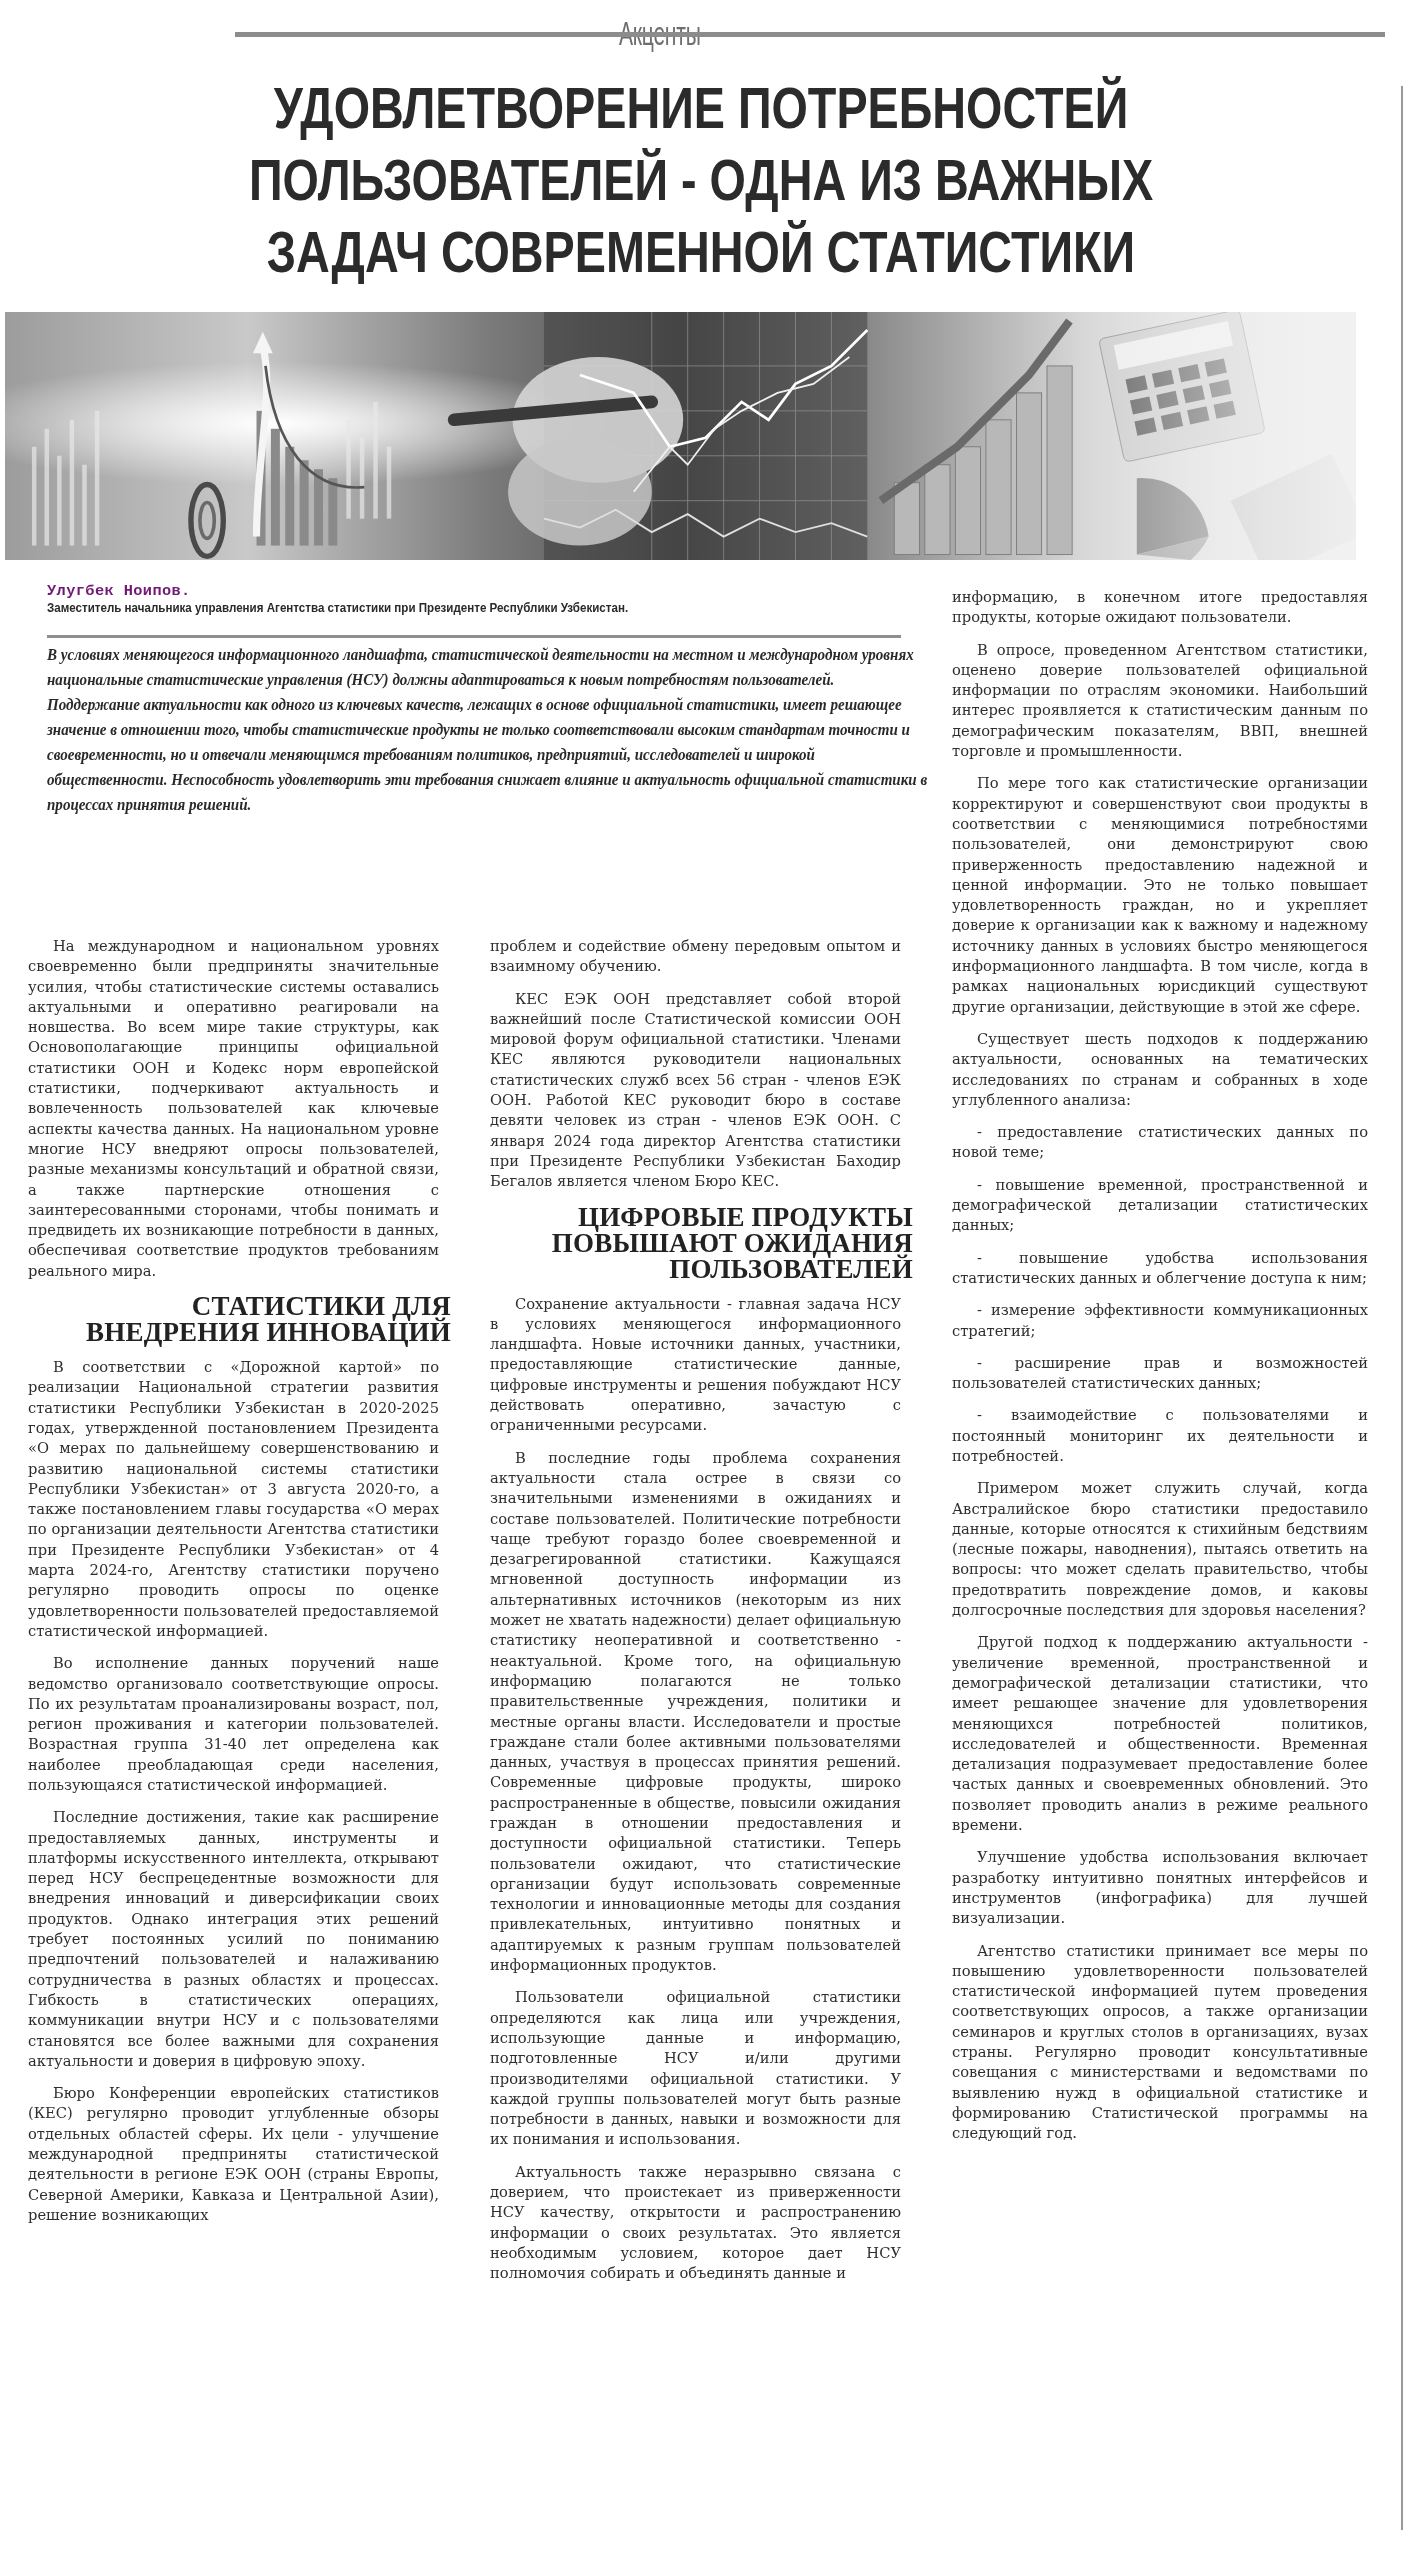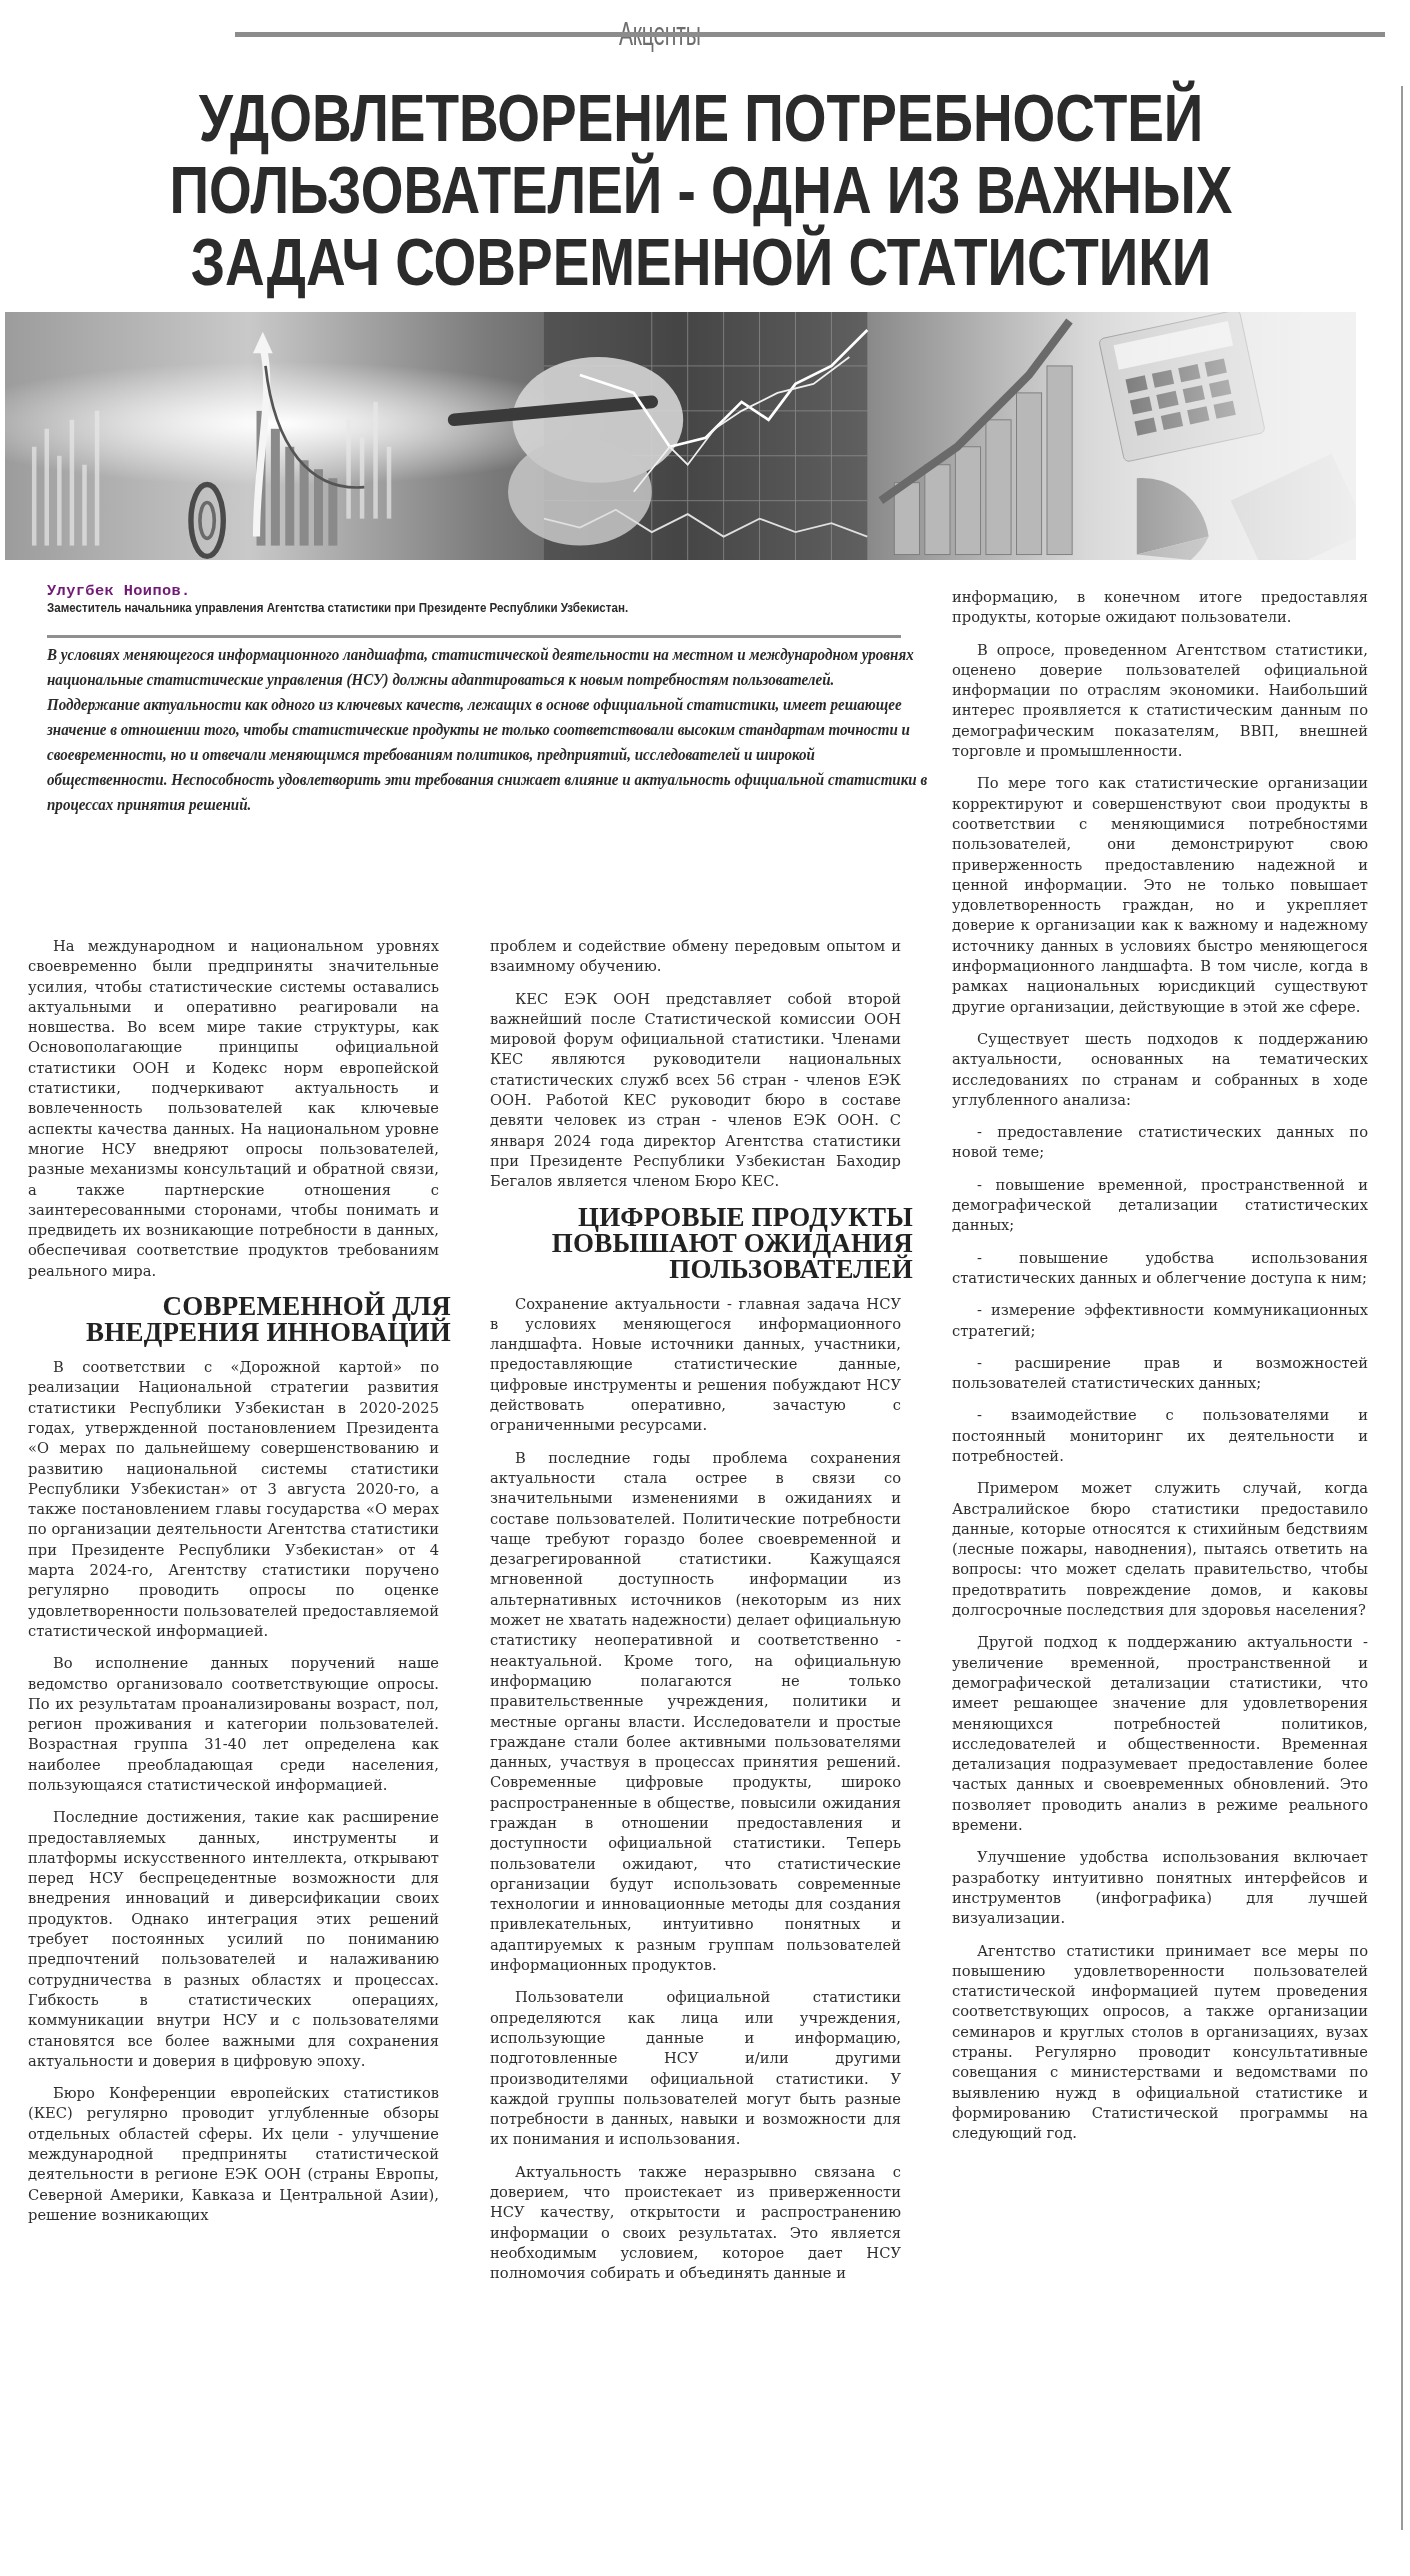--- a/index.html
+++ b/index.html
@@ -11,21 +11,21 @@
   .rubric .bar { width: 15.3px; height: 33px; margin-right: 10px; }
   .rubric .bar.b1 { background: #cfcfcf; }
   .rubric .bar.b2 { background: #a9a9a9; }
   .rubric .bar.b3 { background: #777777; margin-right: 5.4px; }
   .rubric .label { font-family: "Liberation Sans", sans-serif; font-size: 34px; color: #6e6e6e; transform: scaleX(0.62); transform-origin: left center; letter-spacing: -0.4px; width: 162px; white-space: nowrap; }
   .rubric .line { position: absolute; left: 221px; right: 0; top: 18px; height: 4.5px; background: #8c8c8c; }
 
   .vrule { position: absolute; left: 1401px; top: 86px; width: 1.8px; height: 2444px; background: #9a9a9a; }
 
   
-  .headline { position: absolute; left: 0; top: 82px; width: 1402px; text-align: center; font-family: "Liberation Sans", sans-serif; font-weight: bold; font-size: 67px; line-height: 72px; color: #2b2b2b; }
+  .headline { position: absolute; left: 0; top: 72px; width: 1402px; text-align: center; font-family: "Liberation Sans", sans-serif; font-weight: bold; font-size: 57px; line-height: 72px; color: #2b2b2b; }
   .headline span { display: block; transform: scaleX(0.82); white-space: nowrap; }
 
   
   .photo { position: absolute; left: 5.4px; top: 312px; width: 1351px; height: 248px; overflow: hidden; background: linear-gradient(90deg,#9c9c9c 0%,#c9c9c9 18%,#7a7a7a 36%,#4e4e4e 50%,#8a8a8a 64%,#d8d8d8 80%,#e9e9e9 100%); }
   .photo svg { position: absolute; left: 0; top: 0; }
 
   
   .byline { position: absolute; left: 47px; top: 582px; width: 863px; }
   .byline .name { font-family: Liberation Mono, monospace; font-weight: bold; font-size: 15.3px; color: #701a75; line-height: 18px; letter-spacing: 0.4px; }
   .byline .role { font-family: "Liberation Sans", sans-serif; font-weight: bold; font-size: 12.6px; color: #2a2a2a; line-height: 16px; transform: scaleX(0.92); transform-origin: left; white-space: nowrap; }
@@ -163,21 +163,21 @@
   <div class="role">Заместитель начальника управления Агентства статистики при Президенте Республики Узбекистан.</div>
 </div>
 <div class="byline-rule"></div>
 
 <div class="lead">
   <p>В условиях меняющегося информационного ландшафта, статистической деятельности на местном и международном уровнях национальные статистические управления (НСУ) должны адаптироваться к новым потребностям пользователей. Поддержание актуальности как одного из ключевых качеств, лежащих в основе официальной статистики, имеет решающее значение в отношении того, чтобы статистические продукты не только соответствовали высоким стандартам точности и своевременности, но и отвечали меняющимся требованиям политиков, предприятий, исследователей и широкой общественности. Неспособность удовлетворить эти требования снижает влияние и актуальность официальной статистики в процессах принятия решений.</p>
 </div>
 
 <div class="col col1">
   <p>На международном и национальном уровнях своевременно были предприняты значительные усилия, чтобы статистические системы оставались актуальными и оперативно реагировали на новшества. Во всем мире такие структуры, как Основополагающие принципы официальной статистики ООН и Кодекс норм европейской статистики, подчеркивают актуальность и вовлеченность пользователей как ключевые аспекты качества данных. На национальном уровне многие НСУ внедряют опросы пользователей, разные механизмы консультаций и обратной связи, а также партнерские отношения с заинтересованными сторонами, чтобы понимать и предвидеть их возникающие потребности в данных, обеспечивая соответствие продуктов требованиям реального мира.</p>
-  <div class="subhead">СОВРЕМЕННОЙ ДЛЯ ВНЕДРЕНИЯ ИННОВАЦИЙ</div>
+  <div class="subhead">СТАТИСТИКИ ДЛЯ ВНЕДРЕНИЯ ИННОВАЦИЙ</div>
   <p>В соответствии с «Дорожной картой» по реализации Национальной стратегии развития статистики Республики Узбекистан в 2020-2025 годах, утвержденной постановлением Президента «О мерах по дальнейшему совершенствованию и развитию национальной системы статистики Республики Узбекистан» от 3 августа 2020-го, а также постановлением главы государства «О мерах по организации деятельности Агентства статистики при Президенте Республики Узбекистан» от 4 марта 2024-го, Агентству статистики поручено регулярно проводить опросы по оценке удовлетворенности пользователей предоставляемой статистической информацией.</p>
   <p>Во исполнение данных поручений наше ведомство организовало соответствующие опросы. По их результатам проанализированы возраст, пол, регион проживания и категории пользователей. Возрастная группа 31-40 лет определена как наиболее преобладающая среди населения, пользующаяся статистической информацией.</p>
   <p>Последние достижения, такие как расширение предоставляемых данных, инструменты и платформы искусственного интеллекта, открывают перед НСУ беспрецедентные возможности для внедрения инноваций и диверсификации своих продуктов. Однако интеграция этих решений требует постоянных усилий по пониманию предпочтений пользователей и налаживанию сотрудничества в разных областях и процессах. Гибкость в статистических операциях, коммуникации внутри НСУ и с пользователями становятся все более важными для сохранения актуальности и доверия в цифровую эпоху.</p>
   <p>Бюро Конференции европейских статистиков (КЕС) регулярно проводит углубленные обзоры отдельных областей сферы. Их цели - улучшение международной предприняты статистической деятельности в регионе ЕЭК ООН (страны Европы, Северной Америки, Кавказа и Центральной Азии), решение возникающих</p>
 </div>
 
 <div class="col col2">
   <p style="text-indent:0">проблем и содействие обмену передовым опытом и взаимному обучению.</p>
   <p>КЕС ЕЭК ООН представляет собой второй важнейший после Статистической комиссии ООН мировой форум официальной статистики. Членами КЕС являются руководители национальных статистических служб всех 56 стран - членов ЕЭК ООН. Работой КЕС руководит бюро в составе девяти человек из стран - членов ЕЭК ООН. С января 2024 года директор Агентства статистики при Президенте Республики Узбекистан Баходир Бегалов является членом Бюро КЕС.</p>
   <div class="subhead" style="margin-top:10.8px;">ЦИФРОВЫЕ ПРОДУКТЫ ПОВЫШАЮТ ОЖИДАНИЯ ПОЛЬЗОВАТЕЛЕЙ</div>

